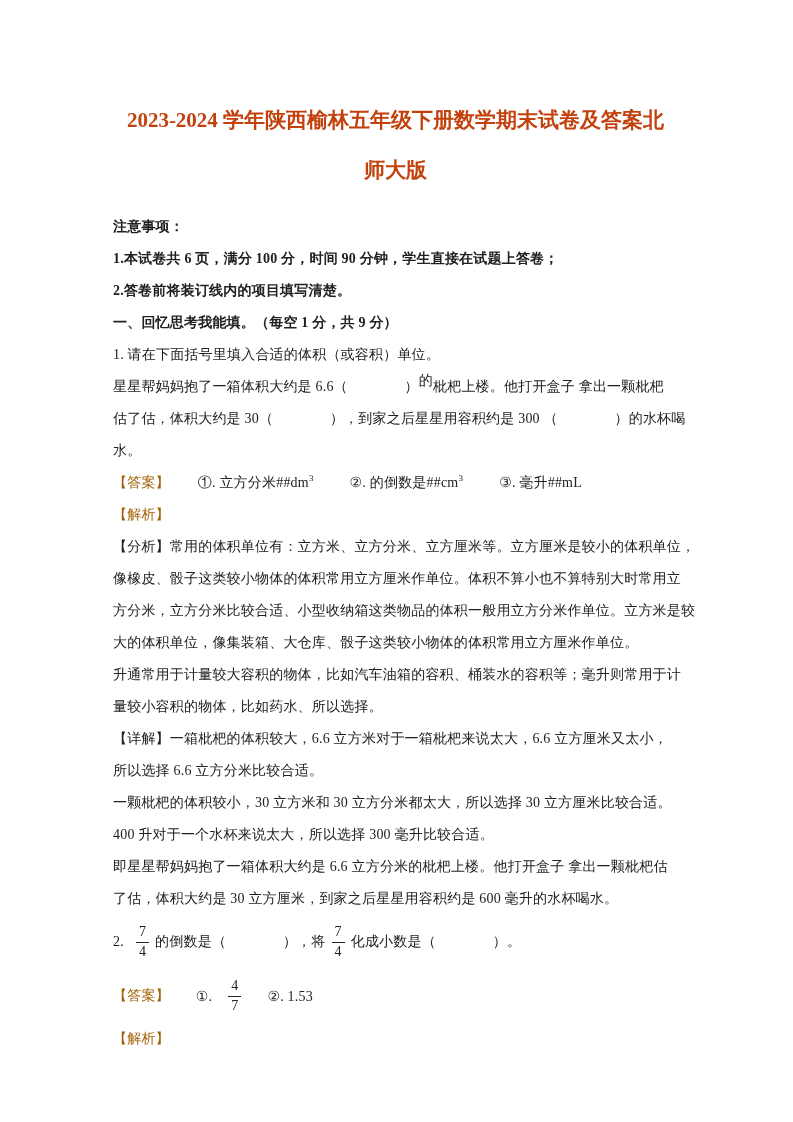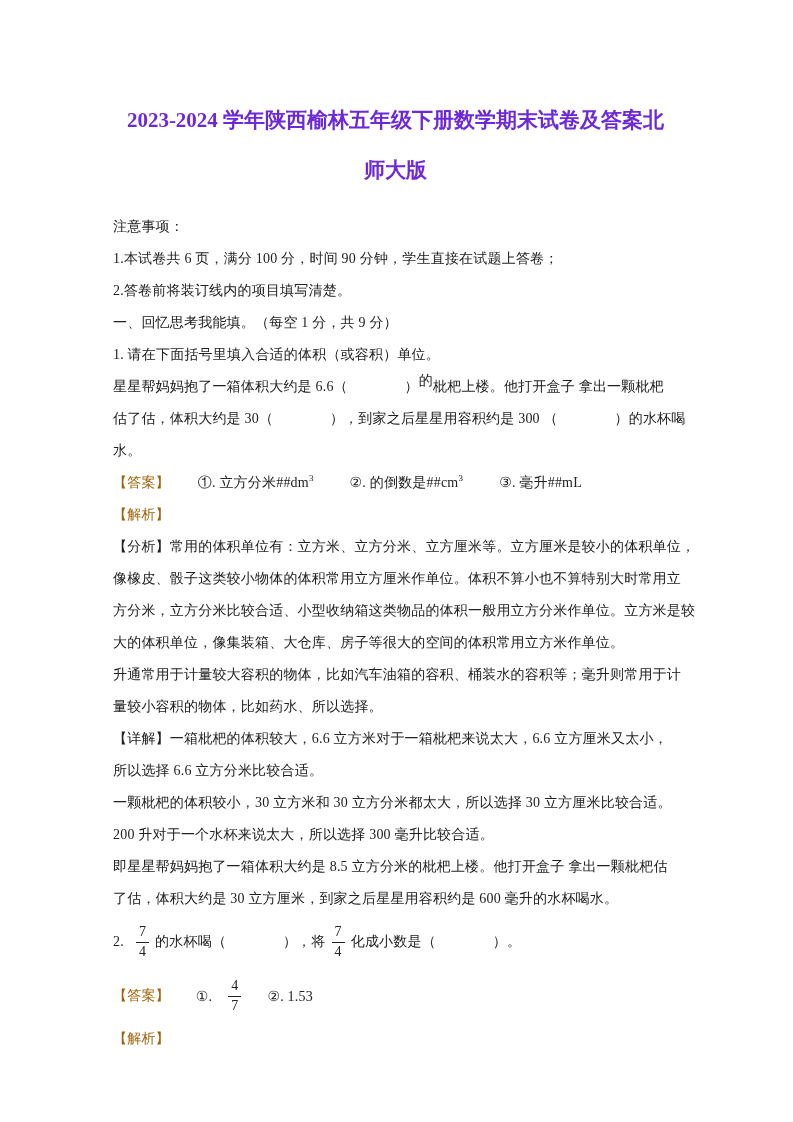--- a/index.html
+++ b/index.html
@@ -17,31 +17,31 @@
     font-family: "Liberation Serif", serif;
     color: #212121;
     overflow: hidden;
   }
   .title {
     margin: 0 0 16px 0;
     font-size: 21px;
     font-weight: bold;
     text-align: center;
     line-height: 50px;
-    color: #6d28d9;
+    color: #c2410c;
   }
   .title .tline { display: block; }
   .ln {
     height: 32px;
     line-height: 32px;
     font-size: 14px;
     white-space: nowrap;
     letter-spacing: 0.2px;
   }
-  .bold { font-weight: normal; }
+  .bold { font-weight: bold; }
   .blue { color: #a16207; }
   .ans-label { margin-right: 28px; }
   .ans-item  { margin-right: 36px; }
   .ans-item sup {
     font-size: 9px;
     vertical-align: super;
     line-height: 0;
   }
   .sup-cn {
     position: relative;
@@ -95,38 +95,38 @@
     <span class="blue ans-label">【答案】</span><span class="ans-item"><span>①. 立方分米##dm</span><sup>3</sup></span><span class="ans-item"><span>②. 的倒数是##cm</span><sup>3</sup></span><span class="ans-item"><span>③. 毫升##mL</span></span>
   </div>
 
   <div class="ln">
     <span class="blue">【解析】</span>
   </div>
 
   <div class="ln">【分析】常用的体积单位有：立方米、立方分米、立方厘米等。立方厘米是较小的体积单位，</div>
   <div class="ln">像橡皮、骰子这类较小物体的体积常用立方厘米作单位。体积不算小也不算特别大时常用立</div>
   <div class="ln">方分米，立方分米比较合适、小型收纳箱这类物品的体积一般用立方分米作单位。立方米是较</div>
-  <div class="ln">大的体积单位，像集装箱、大仓库、房子等很大的空间的体积常用立方米作单位。</div>
+  <div class="ln">大的体积单位，像集装箱、大仓库、骰子这类较小物体的体积常用立方厘米作单位。</div>
   <div class="ln">升通常用于计量较大容积的物体，比如汽车油箱的容积、桶装水的容积等；毫升则常用于计</div>
   <div class="ln">量较小容积的物体，比如药水、所以选择。</div>
 
   <div class="ln">【详解】一箱枇杷的体积较大，6.6 立方米对于一箱枇杷来说太大，6.6 立方厘米又太小，</div>
   <div class="ln">所以选择 6.6 立方分米比较合适。</div>
   <div class="ln">一颗枇杷的体积较小，30 立方米和 30 立方分米都太大，所以选择 30 立方厘米比较合适。</div>
-  <div class="ln">200 升对于一个水杯来说太大，所以选择 300 毫升比较合适。</div>
-  <div class="ln">即星星帮妈妈抱了一箱体积大约是 8.5 立方分米的枇杷上楼。他打开盒子  拿出一颗枇杷估</div>
+  <div class="ln">400 升对于一个水杯来说太大，所以选择 300 毫升比较合适。</div>
+  <div class="ln">即星星帮妈妈抱了一箱体积大约是 6.6 立方分米的枇杷上楼。他打开盒子  拿出一颗枇杷估</div>
   <div class="ln">了估，体积大约是 30 立方厘米，到家之后星星用容积约是 600 毫升的水杯喝水。</div>
 
   <div class="tall">
     <span class="qnum">2.</span>
     <span class="frac">
       <span class="fnum">7</span>
       <span class="fden">4</span>
     </span>
-    <span>的水杯喝（　　　　），将</span>
+    <span>的倒数是（　　　　），将</span>
     <span class="frac">
       <span class="fnum">7</span>
       <span class="fden">4</span>
     </span>
     <span>化成小数是（　　　　）。</span>
   </div>
 
   <div class="tall">
     <span class="blue gap-sm">【答案】</span>
     <span class="gap-xs">①.</span>

